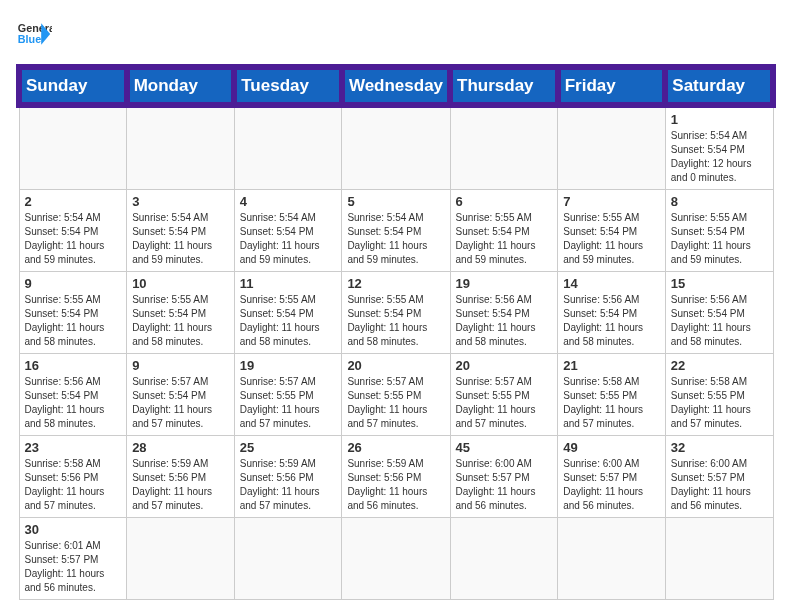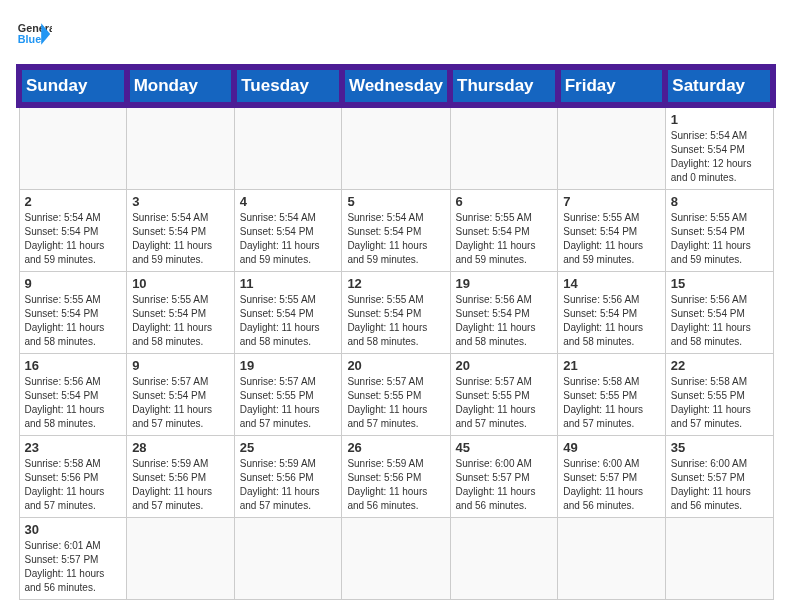--- a/index.html
+++ b/index.html
@@ -235,21 +235,21 @@
       </td>
       <td>
         <span class="day-number">45</span>
         <div class="day-info">Sunrise: <span>6:00 AM</span><br>Sunset: <span>5:57 PM</span><br>Daylight: <span>11 hours and 56 minutes.</span></div>
       </td>
       <td>
         <span class="day-number">49</span>
         <div class="day-info">Sunrise: <span>6:00 AM</span><br>Sunset: <span>5:57 PM</span><br>Daylight: <span>11 hours and 56 minutes.</span></div>
       </td>
       <td>
-        <span class="day-number">35</span>
+        <span class="day-number">32</span>
         <div class="day-info">Sunrise: <span>6:00 AM</span><br>Sunset: <span>5:57 PM</span><br>Daylight: <span>11 hours and 56 minutes.</span></div>
       </td>
     </tr>
 
     <tr class="last-row">
       <td>
         <span class="day-number">30</span>
         <div class="day-info">Sunrise: <span>6:01 AM</span><br>Sunset: <span>5:57 PM</span><br>Daylight: <span>11 hours and 56 minutes.</span></div>
       </td>
       <td class="empty-cell"></td>

